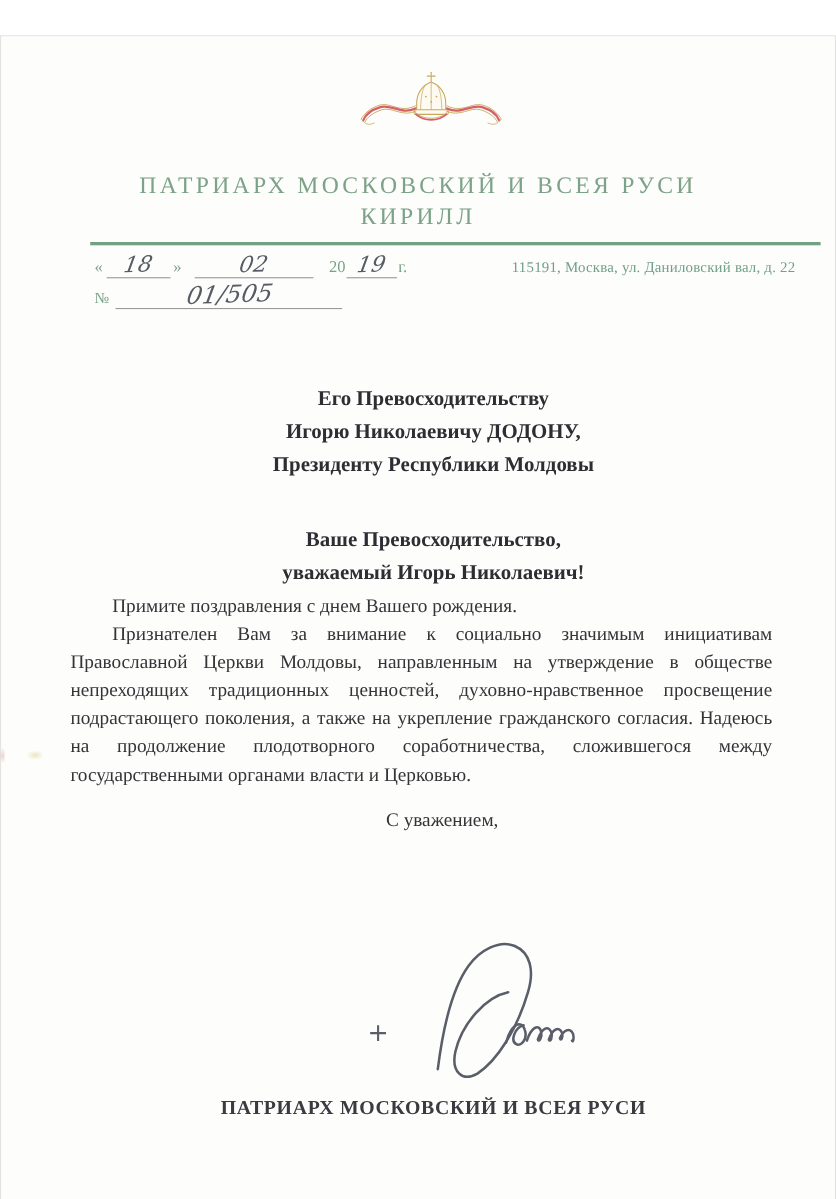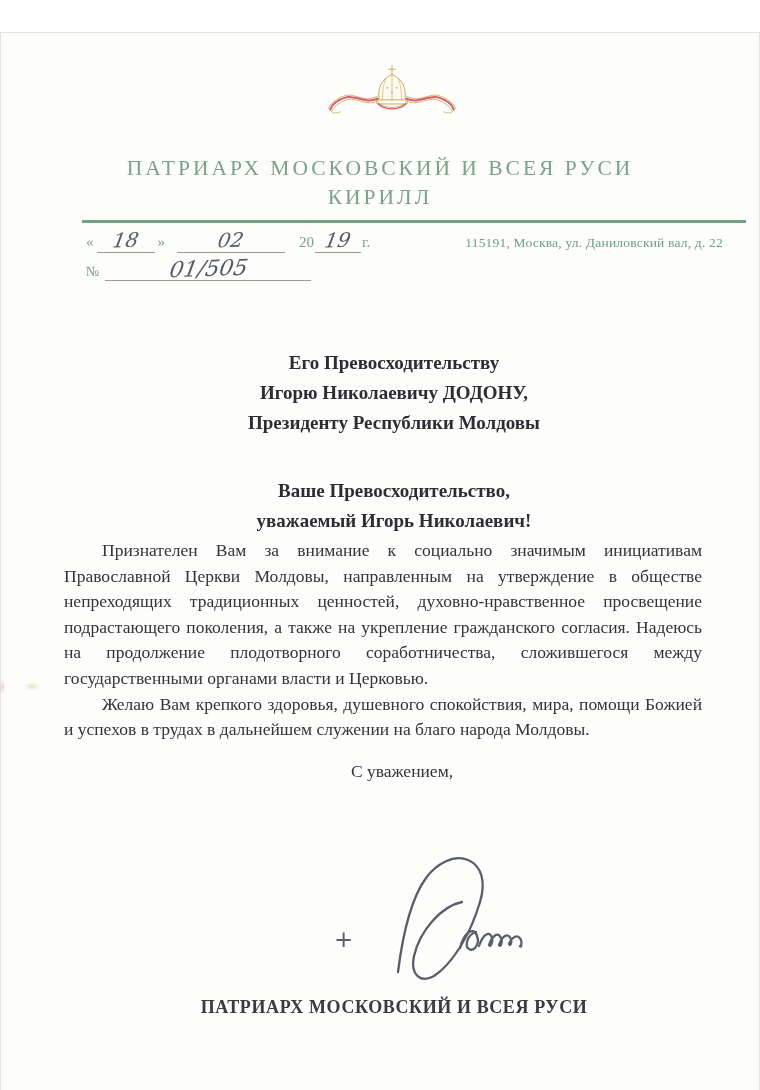--- a/index.html
+++ b/index.html
@@ -151,22 +151,22 @@
     <div>Игорю Николаевичу ДОДОНУ,</div>
     <div>Президенту Республики Молдовы</div>
   </div>
 
   <div class="salutation">
     <div>Ваше Превосходительство,</div>
     <div>уважаемый Игорь Николаевич!</div>
   </div>
 
   <div class="body-text">
+    <p>Примите поздравления с днем Вашего рождения.</p>
     <p>Признателен Вам за внимание к социально значимым инициативам Православной Церкви Молдовы, направленным на утверждение в обществе непреходящих традиционных ценностей, духовно-нравственное просвещение подрастающего поколения, а также на укрепление гражданского согласия. Надеюсь на продолжение плодотворного соработничества, сложившегося между государственными органами власти и Церковью.</p>
-    <p>Желаю Вам крепкого здоровья, душевного спокойствия, мира, помощи Божией и успехов в трудах в дальнейшем служении на благо народа Молдовы.</p>
     <p class="closing">С уважением,</p>
   </div>
 
   <div class="signature">
     <span class="plus">+</span>
     <svg width="210" height="140" viewBox="0 0 210 140">
       <g fill="none" stroke="#5a5e68" stroke-width="2.3" stroke-linecap="round">
         <path d="M40 128 C 44 96, 52 56, 68 34 C 78 20, 96 10, 110 16 C 124 22, 128 38, 122 58 C 112 92, 94 120, 76 132 C 62 140, 52 130, 56 112 C 62 86, 84 62, 104 58"></path>
         <path d="M102 104 C 106 88, 116 82, 119 92 C 122 100, 116 108, 111 105 C 106 102, 110 90, 118 88"></path>
         <path d="M121 102 C 125 90, 132 86, 134 94 C 135 99, 132 104, 131 101 C 134 92, 140 87, 143 94 C 145 99, 142 104, 141 101 C 144 92, 150 88, 153 95 C 154 99, 152 103, 151 100 C 154 93, 160 89, 163 96 C 164 100, 163 104, 162 102"></path>

